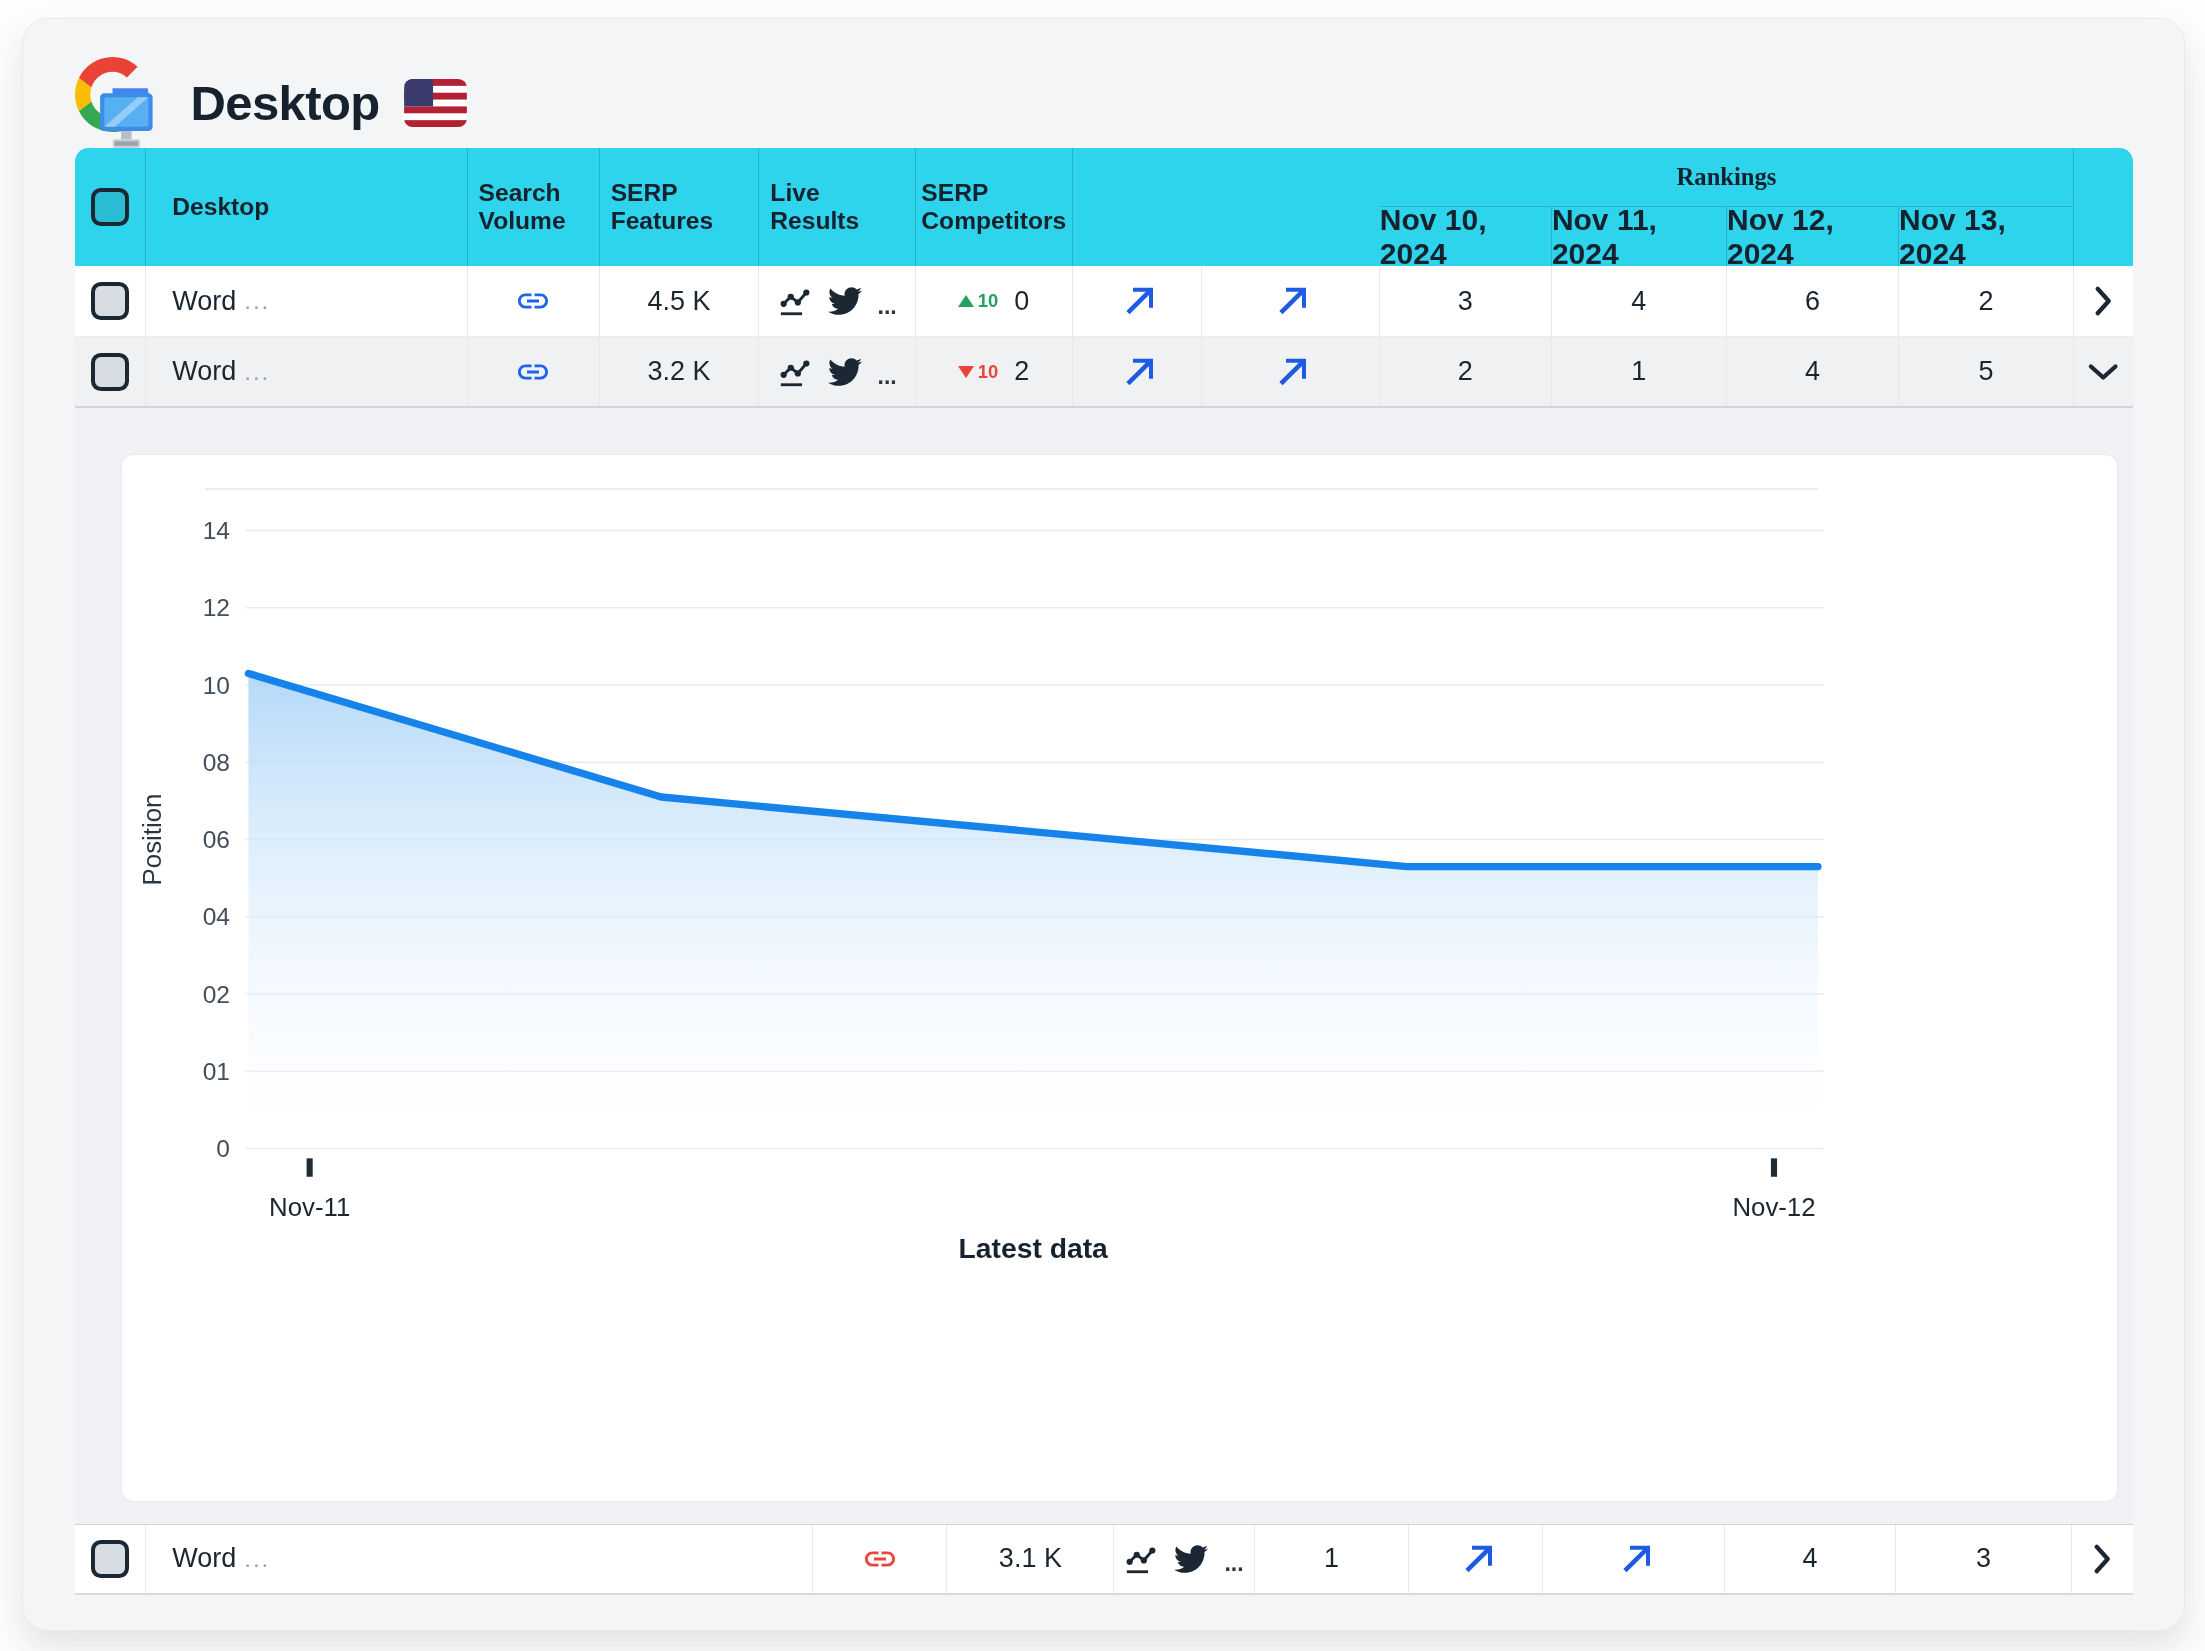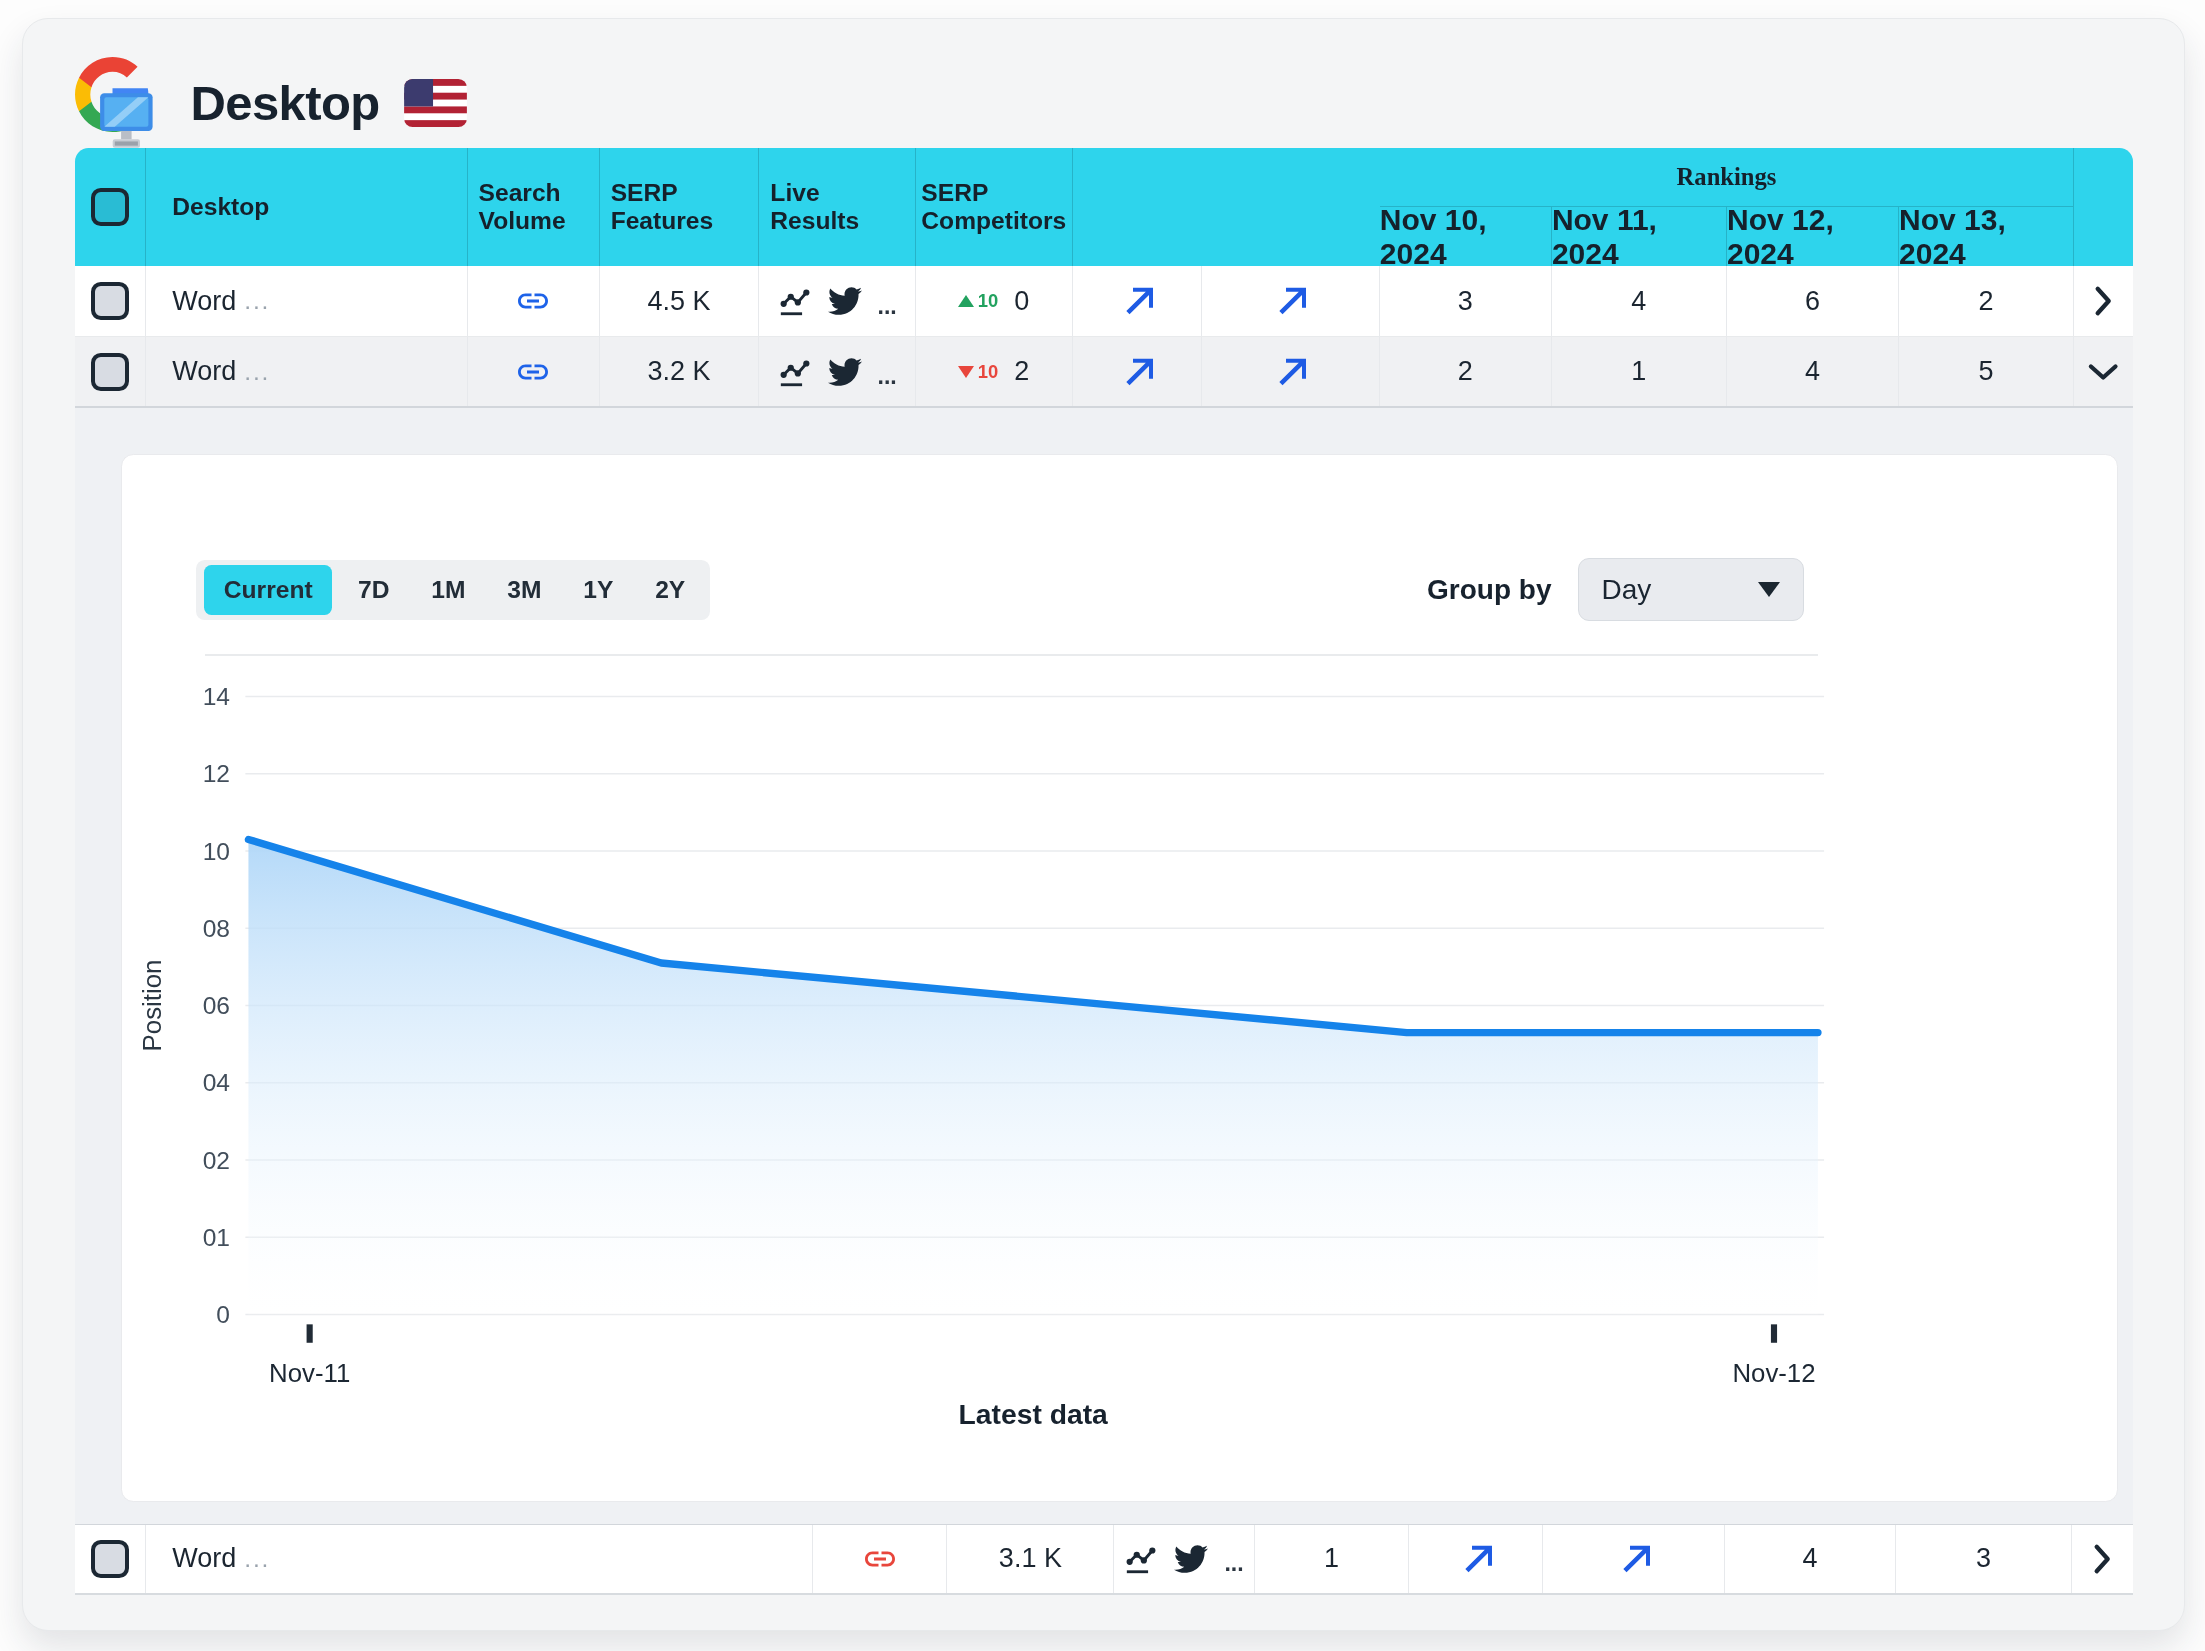--- a/index.html
+++ b/index.html
@@ -246,37 +246,20 @@
       <div class="cell col-d2">5</div>
       <div class="cell col-chev last chev down">
           <svg viewBox="0 0 30 52">
             <polyline points="6,6 24,26 6,46"></polyline>
           </svg>
         </div>
     </div>
 
     <div class="expand-panel">
       <div class="chart-card">
-        <div class="controls">
-          <div class="pills">
-            <span class="pill active">Current</span>
-            <span class="pill">7D</span>
-            <span class="pill">1M</span>
-            <span class="pill">3M</span>
-            <span class="pill">1Y</span>
-            <span class="pill">2Y</span>
-          </div>
-          <div class="groupby">
-            <span class="groupby-label">Group by</span>
-            <div class="select">
-              <span>Day</span>
-              <span class="caret"></span>
-            </div>
-          </div>
-        </div>
         <div class="ctrl-divider"></div>
         <svg width="1995" height="817" viewBox="0 0 3246 1330">
             <defs>
               <linearGradient id="areaGrad" x1="0" y1="0" x2="0" y2="1">
                 <stop offset="0%" stop-color="#b0d7f8" stop-opacity="0.95"></stop>
                 <stop offset="100%" stop-color="#ffffff" stop-opacity="0.15"></stop>
               </linearGradient>
             </defs>
             <line x1="200" y1="1072" x2="2770" y2="1072" stroke="#e9ebee" stroke-width="2.5"></line>
             <text x="175" y="1086" text-anchor="end" fill="#424e5b" font-size="40">0</text>

